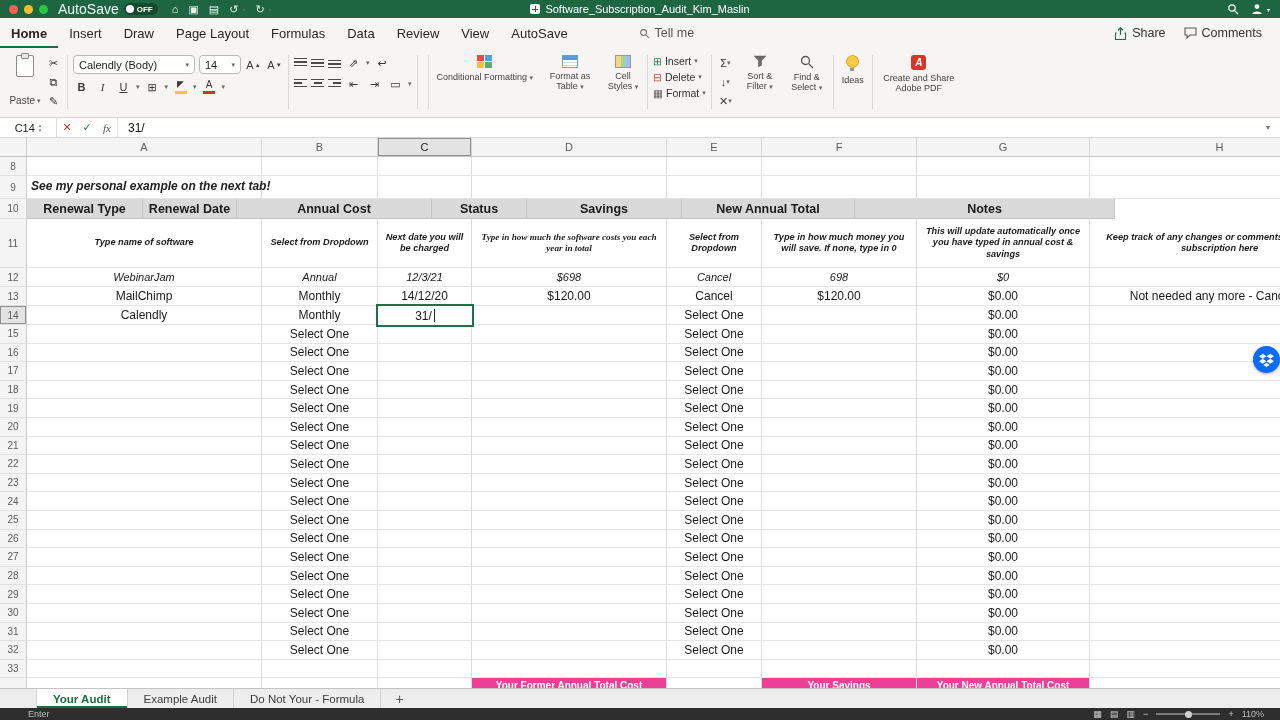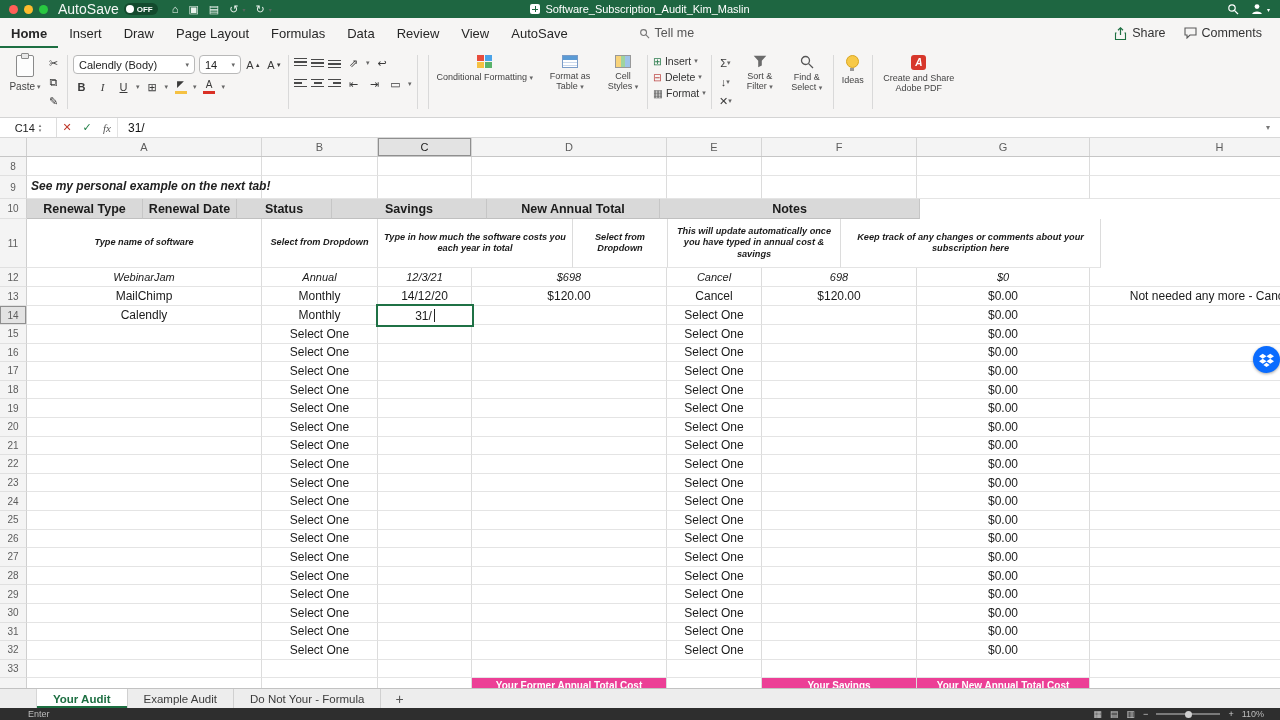--- a/index.html
+++ b/index.html
@@ -46,21 +46,21 @@
   .grp{display:flex;flex-direction:column;gap:5px;justify-content:flex-start;padding-top:2px;}
   .r{display:flex;align-items:center;gap:4px;}
   .chip{min-width:15px;height:16px;display:inline-flex;align-items:center;justify-content:center;
         font-size:11px;color:#3a3a3a;padding:0 1px;}
   .chip .tiny{font-size:6px;margin-left:1px}
   .dd{font-size:7px;color:#666;}
   .sel{height:19px;background:#fff;border:1px solid #b9b9b9;border-radius:4px;display:flex;
        align-items:center;justify-content:space-between;padding:0 5px;font-size:11px;color:#222;box-sizing:border-box;}
   .w130{width:122px}.w42{width:42px}.w150{width:150px}
   .paste-wrap{display:flex;gap:3px;}
-  .paste-btn{display:flex;flex-direction:column;align-items:center;gap:4px;width:34px;padding-top:2px;}
+  .paste-btn{display:flex;flex-direction:column;align-items:center;gap:18px;width:34px;padding-top:2px;}
   .clip{width:16px;height:20px;border:1px solid #8a8a8a;border-radius:2px;background:#fdfdfd;position:relative;}
   .clip:before{content:"";position:absolute;top:-3px;left:4px;width:6px;height:4px;border:1px solid #8a8a8a;border-radius:1px;background:#e8e8e8;}
   .plabel{font-size:10px;color:#444;display:flex;align-items:center;gap:2px}
   .mini-col{display:flex;flex-direction:column;gap:3px;padding-top:2px;}
   .lni{display:inline-flex;flex-direction:column;width:13px;height:13px;gap:2px;padding:1.5px 0;box-sizing:border-box;}
   .lni i{display:block;height:1.4px;background:#4a4a4a;width:100%;}
   .lni.vt{justify-content:flex-start}.lni.vm{justify-content:center}.lni.vb{justify-content:flex-end}
   .lni.al i:nth-child(2){width:8px}
   .lni.ac i:nth-child(2){width:8px;margin:0 auto}
   .lni.ar i:nth-child(2){width:8px;margin-left:auto}
@@ -462,31 +462,34 @@
         <div class="cell" style="width: 95px;"></div>
         <div class="cell" style="width: 155px;"></div>
         <div class="cell" style="width: 173px;"></div>
         <div class="cell" style="width: 260px;"></div>
         <span class="note2">See my personal example on the next tab!</span>
       </div>
       <div class="grow k-header" style="height: 20px;">
         <div class="gut">10</div>
         <div class="cell" style="width: 116px;">Renewal Type</div>
         <div class="cell" style="width: 94px;">Renewal Date</div>
+        <div class="cell" style="width: 195px;">Annual Cost</div>
         <div class="cell" style="width: 95px;">Status</div>
         <div class="cell" style="width: 155px;">Savings</div>
         <div class="cell" style="width: 173px;">New Annual Total</div>
         <div class="cell" style="width: 260px;">Notes</div>
       </div>
       <div class="grow k-desc" style="height: 49px;">
         <div class="gut">11</div>
         <div class="cell" style="width: 235px;">Type name of software</div>
         <div class="cell" style="width: 116px;">Select from Dropdown</div>
-        <div class="cell" style="width: 195px;">Type in how much the software costs you each year in total</div>
+        <div class="cell" style="width: 94px;">Next date you will be charged</div>
+        <div class="cell" style="width: 195px; font-family: Liberation Serif, serif;">Type in how much the software costs you each year in total</div>
         <div class="cell" style="width: 95px;">Select from Dropdown</div>
+        <div class="cell" style="width: 155px;">Type in how much money you will save. If none, type in 0</div>
         <div class="cell" style="width: 173px;">This will update automatically once you have typed in annual cost &amp; savings</div>
         <div class="cell" style="width: 260px;">Keep track of any changes or comments about your subscription here</div>
       </div>
       <div class="grow k-example" style="height: 19px;">
         <div class="gut">12</div>
         <div class="cell" style="width: 235px;">WebinarJam</div>
         <div class="cell" style="width: 116px;">Annual</div>
         <div class="cell" style="width: 94px;">12/3/21</div>
         <div class="cell" style="width: 195px;">$698</div>
         <div class="cell" style="width: 95px;">Cancel</div>

